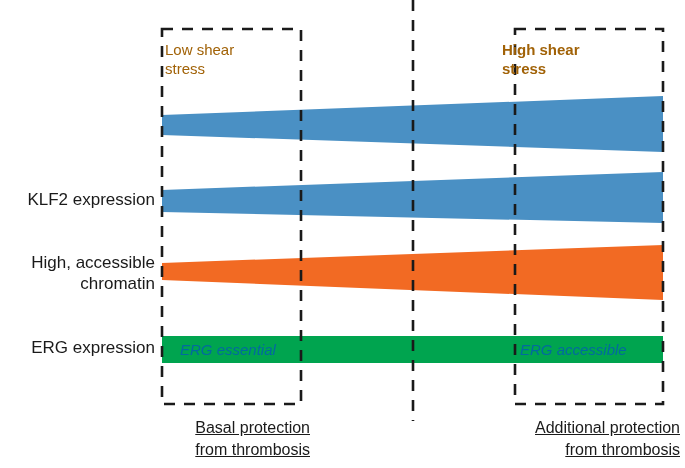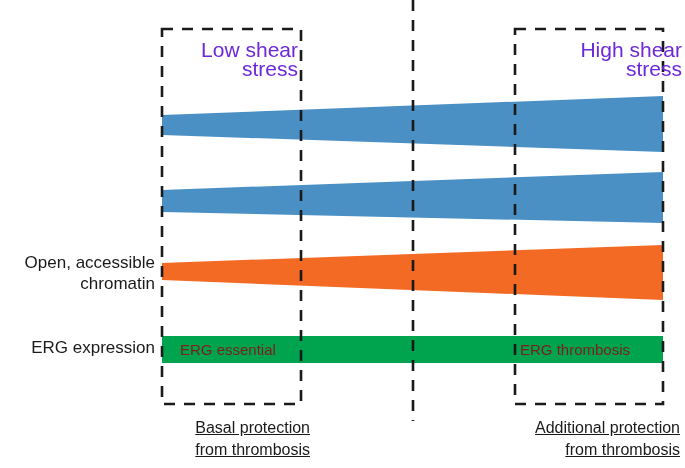--- a/index.html
+++ b/index.html
@@ -3,23 +3,23 @@
 <meta charset="utf-8">
 <style>
   html,body{margin:0;padding:0;background:#ffffff;}
   body{width:685px;height:468px;position:relative;overflow:hidden;
        font-family:"Liberation Sans","DejaVu Sans",sans-serif;color:#1a1a1a;}
   #stage{position:absolute;left:0;top:0;width:685px;height:468px;}
   svg#diagram{position:absolute;left:0;top:0;width:685px;height:468px;display:block;}
 
   .rowlabel{position:absolute;text-align:right;font-size:17px;line-height:21px;
             color:#1a1a1a;white-space:pre-line;}
-  .boxlabel{position:absolute;text-align:right;font-size:21px;line-height:19px;
-            color:#6d28d9;white-space:pre-line;}
-  .bandtext{position:absolute;font-size:15px;color:#7f1d1d;white-space:nowrap;}
+  .boxlabel{position:absolute;text-align:left;font-size:15px;line-height:19px;
+            color:#a16207;white-space:pre-line;}
+  .bandtext{position:absolute;font-size:15px;color:#0369a1;white-space:nowrap;font-style:italic;}
   .footlabel{position:absolute;text-align:right;font-size:16px;line-height:22px;
              color:#1a1a1a;}
   .footlabel span{text-decoration:underline;display:inline-block;}
 </style>
 </head>
 <body>
 
 <div id="stage">
 
   <svg id="diagram" viewBox="0 0 685 468">
@@ -33,35 +33,36 @@
     <rect x="162" y="336" width="501" height="27" fill="#00a44f"></rect>
 
     <rect x="162" y="29" width="139" height="375" fill="none" stroke="#1a1a1a" stroke-width="2.6" stroke-dasharray="11 9" stroke-linecap="butt"></rect>
 
     <rect x="515" y="29" width="148" height="375" fill="none" stroke="#1a1a1a" stroke-width="2.6" stroke-dasharray="11 9" stroke-linecap="butt"></rect>
 
     <line x1="413" y1="0" x2="413" y2="421" stroke="#1a1a1a" stroke-width="2.6" stroke-dasharray="11 9" stroke-linecap="butt"></line>
   </svg>
 
 
+  <div class="rowlabel" style="left:0px;top:189px;width:155px;">KLF2 expression</div>
 
-  <div class="rowlabel" style="left:0px;top:252px;width:155px;">Open, accessible
+  <div class="rowlabel" style="left:0px;top:252px;width:155px;">High, accessible
 chromatin</div>
 
   <div class="rowlabel" style="left:0px;top:337px;width:155px;">ERG expression</div>
 
   <div class="boxlabel" style="left:165px;top:40px;width:133px;">Low shear
 stress</div>
 
-  <div class="boxlabel" style="left:540px;top:40px;width:142px;">High shear
+  <div class="boxlabel" style="left:502px;top:40px;width:142px;font-weight:bold;">High shear
 stress</div>
 
   <div class="bandtext" style="left:180px;top:341px;">ERG essential</div>
 
-  <div class="bandtext" style="left:520px;top:341px;">ERG thrombosis</div>
+  <div class="bandtext" style="left:520px;top:341px;">ERG accessible</div>
 
   <div class="footlabel" style="left:155px;top:417px;width:155px;">
     <span>Basal protection </span><br>
     <span>from thrombosis</span>
   </div>
 
   <div class="footlabel" style="left:500px;top:417px;width:180px;">
     <span>Additional protection </span><br>
     <span>from thrombosis</span>
   </div>

